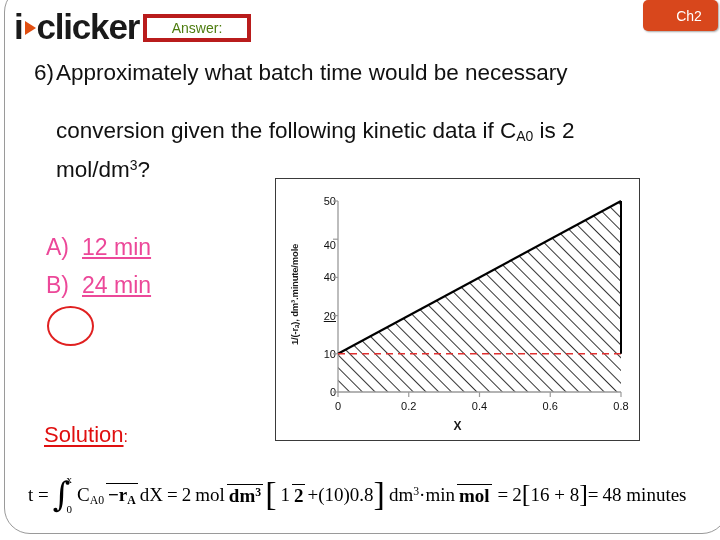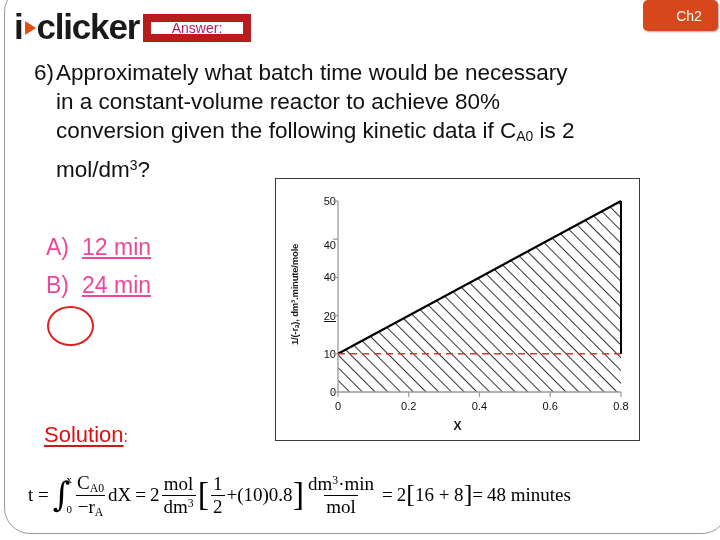--- a/index.html
+++ b/index.html
@@ -64,28 +64,28 @@
   .logo .word {
     font-family: "Liberation Sans", sans-serif;
   }
 
   .answer-box {
     position: absolute;
     left: 143px;
     top: 14px;
     width: 108px;
     height: 28px;
-    border: 8px solid #b91c1c;
+    border: 4px solid #b91c1c;
     background: #ffffff;
     box-sizing: border-box;
     display: flex;
     align-items: center;
     justify-content: center;
     font-size: 14px;
-    color: #be185d;
+    color: #4d7c0f;
   }
 
   .ch-badge {
     position: absolute;
     right: 2px;
     top: 0px;
     width: 58px;
     height: 31px;
     background: #D8471C;
     border-radius: 5px;
@@ -186,28 +186,28 @@
     flex-direction: column;
     font-size: 11px;
     line-height: 1.05;
     margin-left: -4px;
     margin-right: 1px;
   }
   .intlim .up { position: relative; top: -9px; }
   .intlim .lo { position: relative; top: 9px; }
   .frac {
     display: inline-flex;
-    flex-direction: column;
+    flex-direction: row;
     align-items: center;
     vertical-align: middle;
     margin: 11px 2px;
     line-height: 1.12;
   }
   .frac .num { padding: 0 2px; }
-  .frac .den { padding: 0 2px; border-top: 1.3px solid #000; }
+  .frac .den { padding: 0 2px; border-top: 1.3px solid #000; font-weight: bold; }
   .bigbrack { font-size: 34px; font-family: "Liberation Serif", serif; position: relative; top: -1px; }
   .medbrack { font-size: 26px; font-family: "Liberation Serif", serif; position: relative; top: -1px; }
   .sp { width: 4px; display: inline-block; }
 
   
   .chart-box {
     position: absolute;
     left: 275px;
     top: 178px;
     width: 365px;
@@ -292,21 +292,21 @@
   </div>
 
   <div class="ch-badge">
     <span>Ch2</span>
   </div>
 
   <div class="question">
     <span class="qnum">6)</span>
     <span class="qbody">
       <span>Approximately what batch time would be necessary</span><br>
-      <span>in a constant-volume reactor to achieve 80%</span><br>
+      <br>
       <span>conversion given the following kinetic data if C</span><sub>A0</sub><span> is 2</span><br>
       <span>mol/dm</span><sup>3</sup><span>?</span>
     </span>
   </div>
 
   <div class="choices">
     <div class="choice">
       <span class="lbl">A)</span><span>12 min</span>
     </div>
     <div class="choice">

